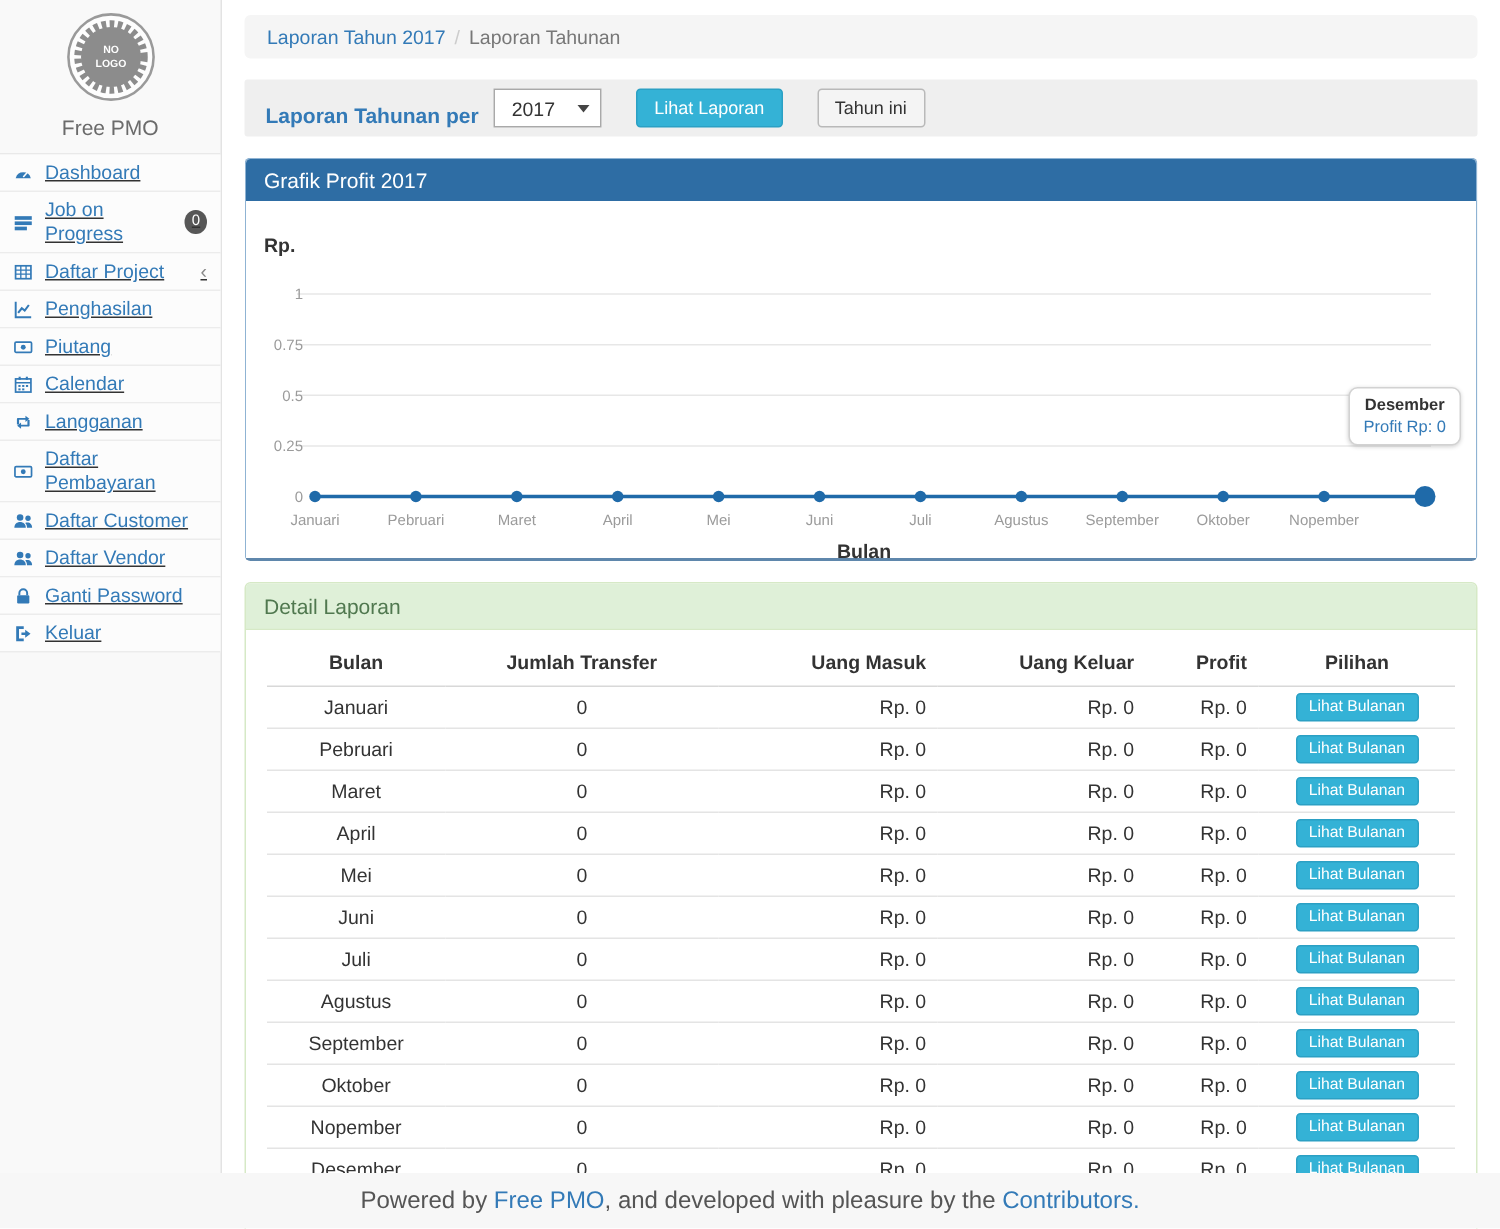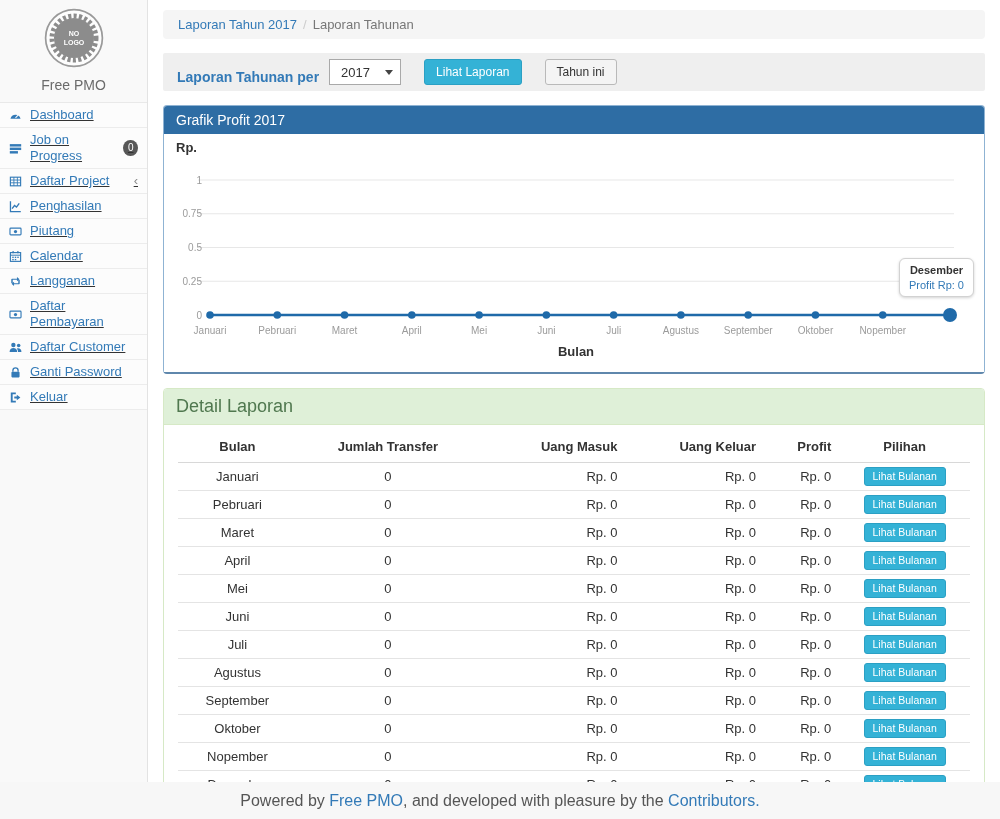--- a/index.html
+++ b/index.html
@@ -38,31 +38,31 @@
   .caret-down { width:0; height:0; border-left:4px solid transparent; border-right:4px solid transparent;
     border-top:5px solid #444; }
   .btn { font-size:12px; border-radius:3px; padding:5px 11px; cursor:pointer; line-height:14px;margin-left:15px; }
   .btn-info { background:#34b2d6; border:1px solid #2ba0c4; color:#fff; }
   .btn-default { background:#f4f4f4; border:1px solid #b9b9b9; color:#333; }
 
   .panel { border-radius:4px; margin-bottom:14px; }
   .panel-chart { border:1px solid #8fb3d3; border-bottom:2px solid #5f87ac; }
   .panel-chart .panel-heading { background:#2e6da4; color:#fff; padding:6px 12px; font-size:14px;
     border-radius:3px 3px 0 0; }
-  .chart-body { position:relative; background:#fff; padding:2px 10px 4px; height:238px; }
+  .chart-body { position:relative; background:#fff; padding:18px 10px 4px; height:238px; }
   .chart-svg text { font-family:"Liberation Sans", sans-serif; }
   .chart-svg .ylab, .chart-svg .xlab { font-size:13px; font-weight:bold; fill:#333; }
   .chart-svg .tick { font-size:10px; fill:#9b9b9b; }
   .chart-tooltip { position:absolute; right:10px; top:124px; background:#fff; border:1px solid #d2d2d2;
     border-radius:6px; padding:5px 9px; text-align:center; box-shadow:0 1px 3px rgba(0,0,0,.18); }
   .tt-title { font-weight:bold; font-size:11px; color:#333; margin-bottom:3px; }
   .tt-value { font-size:11px; color:#337ab7; white-space:nowrap; }
 
   .panel-table { border:1px solid #d6e9c6; }
-  .panel-table .panel-heading { background:#dff0d8; color:#50784f; padding:7px 12px; font-size:18px;
+  .panel-table .panel-heading { background:#dff0d8; color:#50784f; padding:7px 12px; font-size:14px;
     border-bottom:1px solid #d6e9c6; border-radius:3px 3px 0 0; }
   .panel-table .panel-body { background:#fff; padding:6px 14px 16px; border-radius:0 0 3px 3px; }
 
   table.report { width:100%; border-collapse:collapse; font-size:13px; }
   table.report th, table.report td { padding:4px 8px; line-height:16px; }
   table.report thead th { font-weight:bold; border-bottom:1px solid #d8d8d8; padding-top:8px; padding-bottom:7px; }
   table.report tbody td { border-bottom:1px solid #e4e4e4; }
   table.report tr.total-row td { border-bottom:none; border-top:1px solid #d8d8d8; font-weight:bold; }
   .c-bulan  { width:15%;   text-align:center; }
   .c-jt     { width:23%;   text-align:center; }
@@ -181,20 +181,31 @@
           <a href="#" class="side-item">
             <span class="icon">
               <svg viewBox="0 0 16 16" width="13" height="13">
                 <circle cx="5.4" cy="4.9" r="2.7"></circle>
                 <path d="M.7 13.4c0-3 2.1-4.7 4.7-4.7s4.7 1.7 4.7 4.7z"></path>
                 <circle cx="11.9" cy="5.5" r="2.2"></circle>
                 <path d="M11.3 9c2.4 0 4 1.6 4 4.4h-4.2c0-1.7-.5-3.1-1.5-4 .5-.3 1.1-.4 1.7-.4z"></path>
               </svg>
             </span>
             <span class="lbl">Daftar Customer</span>
+          </a>
+          <a href="#" class="side-item">
+            <span class="icon">
+              <svg viewBox="0 0 16 16" width="13" height="13">
+                <circle cx="5.4" cy="4.9" r="2.7"></circle>
+                <path d="M.7 13.4c0-3 2.1-4.7 4.7-4.7s4.7 1.7 4.7 4.7z"></path>
+                <circle cx="11.9" cy="5.5" r="2.2"></circle>
+                <path d="M11.3 9c2.4 0 4 1.6 4 4.4h-4.2c0-1.7-.5-3.1-1.5-4 .5-.3 1.1-.4 1.7-.4z"></path>
+              </svg>
+            </span>
+            <span class="lbl">Daftar Vendor</span>
           </a>
           <a href="#" class="side-item">
             <span class="icon">
               <svg viewBox="0 0 16 16" width="13" height="13">
                 <path class="s" d="M4.8 7.2V5.4a3.2 3.2 0 0 1 6.4 0v1.8" stroke-width="1.6"></path>
                 <rect x="3" y="7.2" width="10" height="6.8" rx="1"></rect>
               </svg>
             </span>
             <span class="lbl">Ganti Password</span>
           </a>

